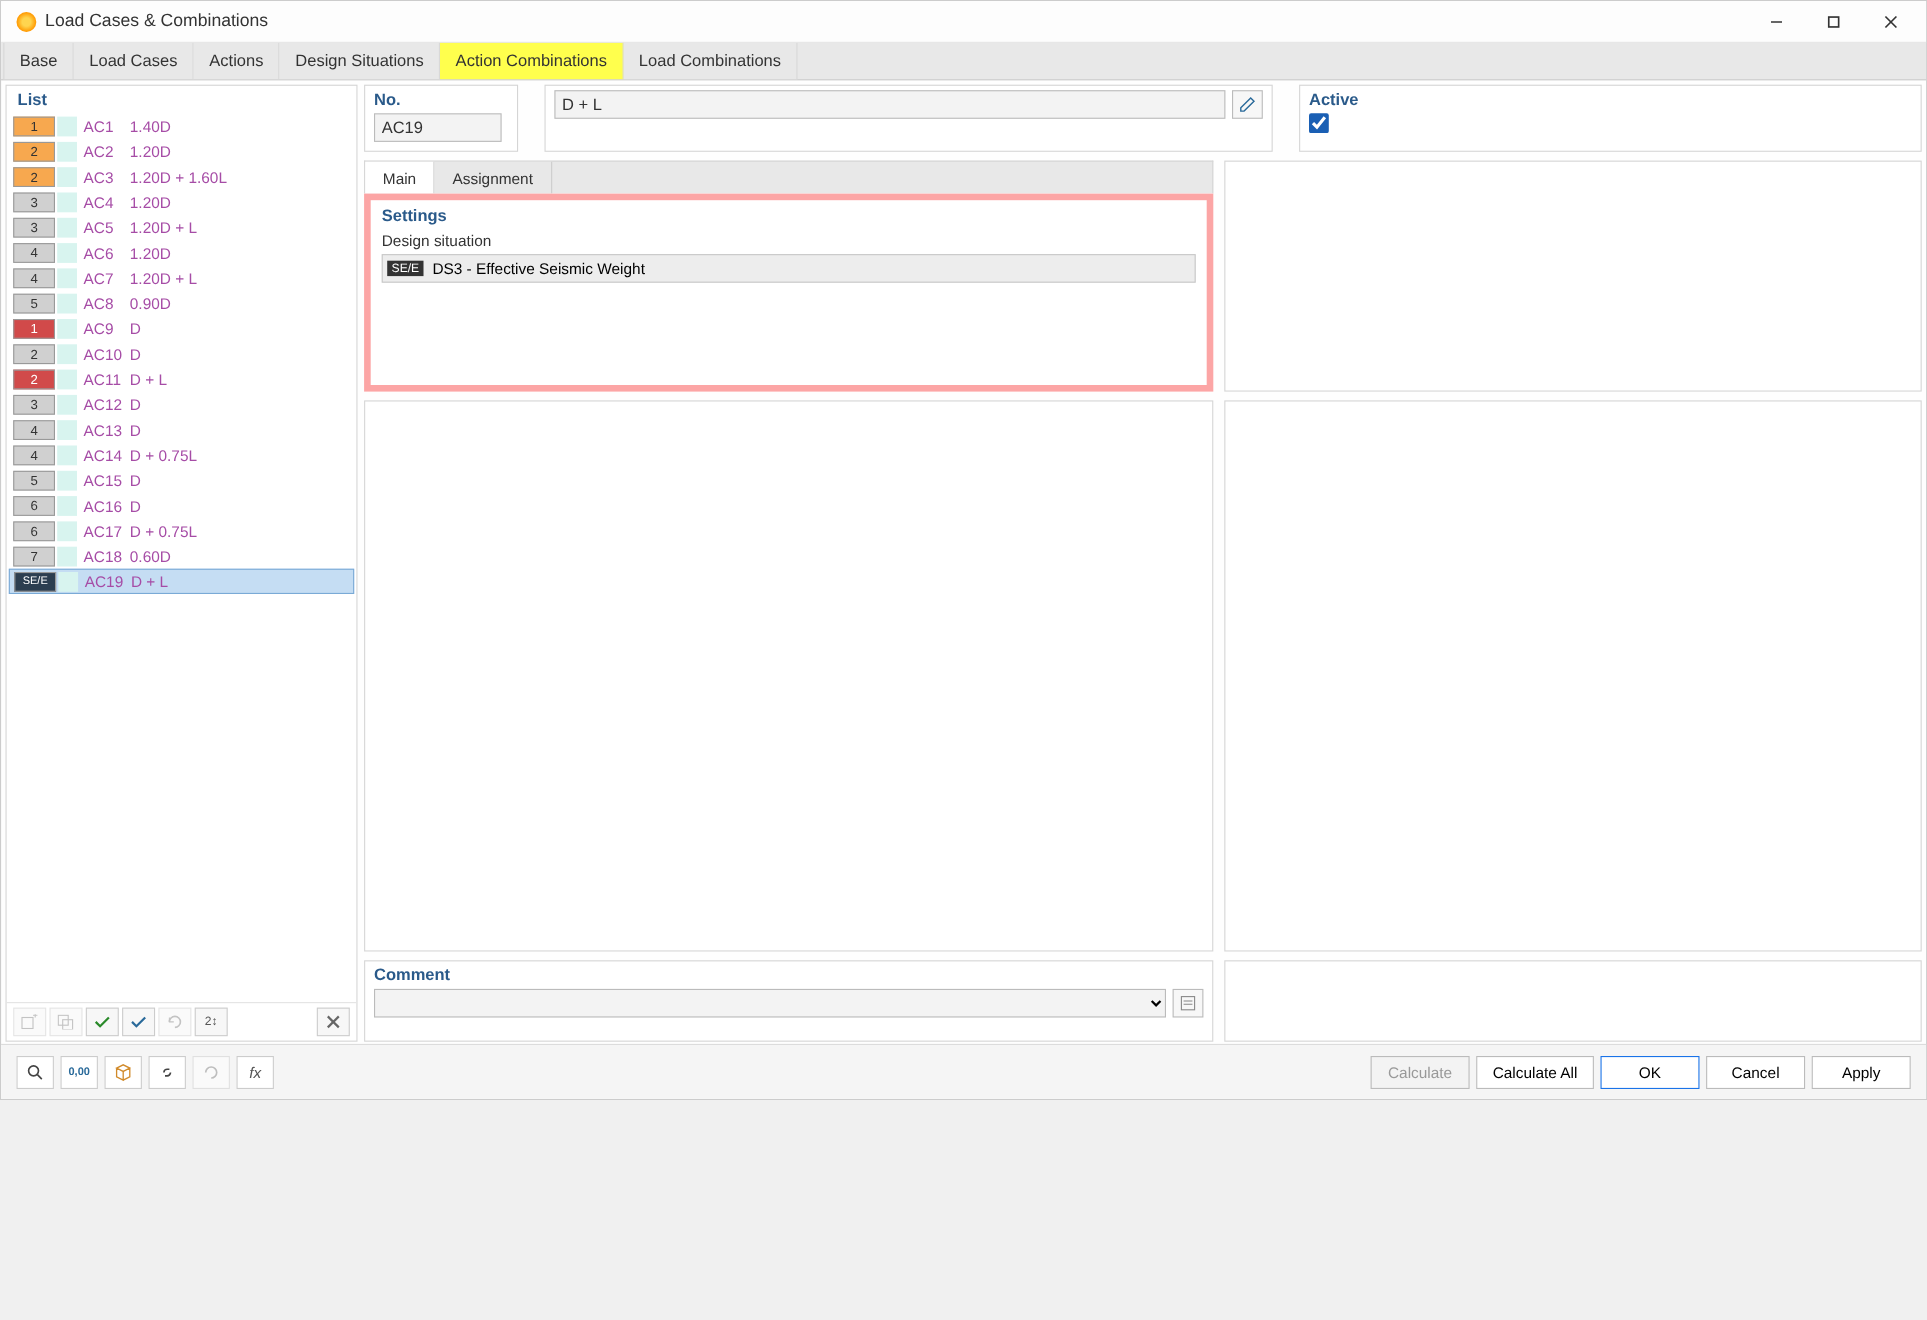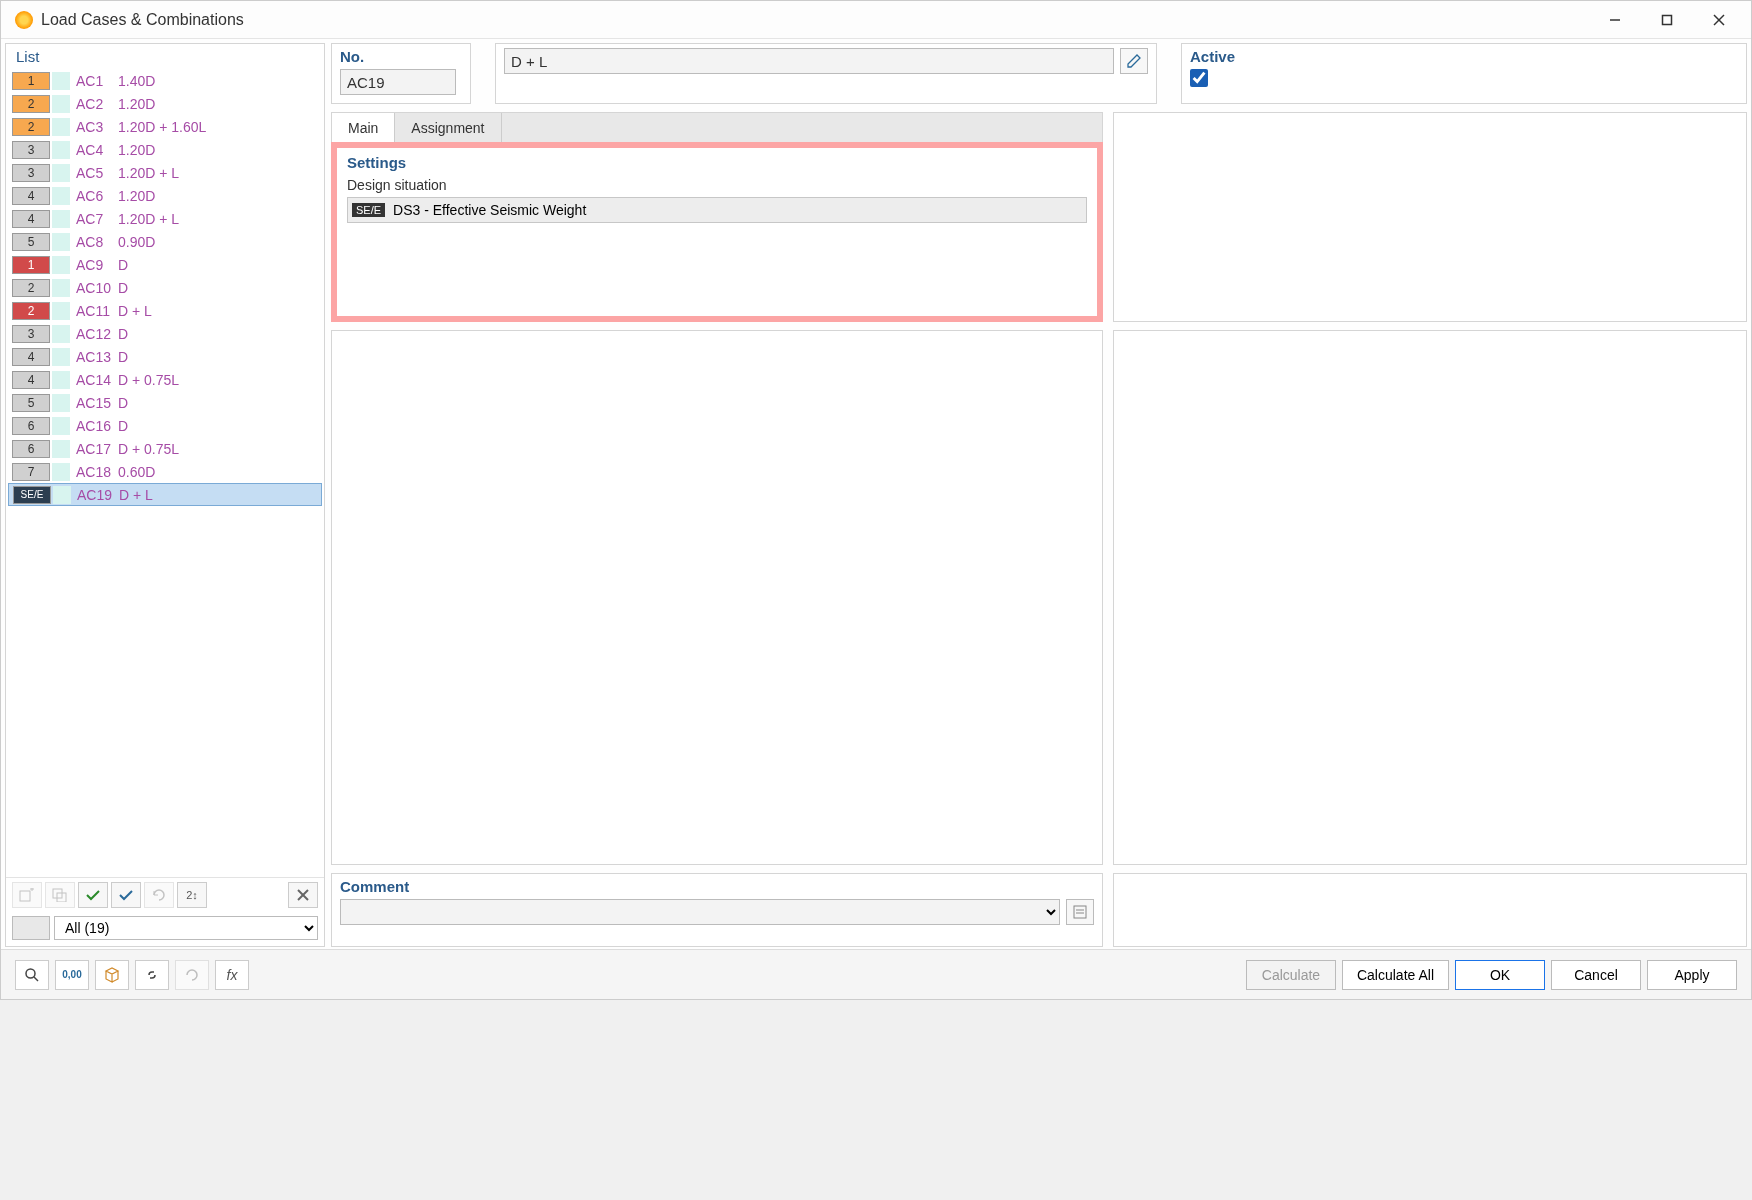--- a/index.html
+++ b/index.html
@@ -14,21 +14,21 @@
 .titlebar .win-btn svg { width: 14px; height: 14px; }
 
 .tabs { height: 34px; background: #e8e8e8; display: flex; align-items: stretch; border-bottom: 1px solid #ccc; padding-left: 2px; }
 .tab { padding: 0 14px; font-size: 15px; color: #333; display: flex; align-items: center; border-right: 1px solid #d8d8d8; background: #e8e8e8; cursor: pointer; }
 .tab.active { background: #ffff4d; font-weight: 500; }
 .tab.first { border-left: 1px solid #d8d8d8; }
 
 .body { flex: 1; display: flex; padding: 4px 4px 2px 4px; gap: 6px; }
 
 .left-panel { width: 320px; background: #fff; border: 1px solid #d5d5d5; display: flex; flex-direction: column; }
-.panel-header { font-size: 15px; font-weight: 400; color: #2a5a8a; padding: 4px 10px; }
+.panel-header { font-size: 15px; font-weight: 700; color: #2a5a8a; padding: 4px 10px; }
 
 .list-area { flex: 1; overflow: auto; padding: 0 2px; }
 .list-row { display: flex; height: 23px; align-items: center; font-size: 14px; cursor: pointer; }
 .list-row.selected { background: #c5ddf3; border: 1px solid #7aaad6; }
 .badge { width: 38px; height: 18px; border: 1px solid #999; display: flex; align-items: center; justify-content: center; font-size: 12px; color: #333; margin-left: 4px; }
 .stripe { width: 18px; height: 18px; background: #d8f4ef; margin-left: 2px; }
 .ac-id { width: 48px; padding-left: 6px; color: #a64ca6; font-size: 14px; }
 .ac-name { flex: 1; color: #a64ca6; font-size: 14px; }
 
 .list-toolbar { padding: 4px 6px; display: flex; gap: 3px; align-items: center; border-top: 1px solid #e3e3e3; }
@@ -113,20 +113,28 @@
         </svg>
     </div>
     <div class="win-btn">
       <svg viewBox="0 0 14 14">
           <line x1="2" y1="2" x2="12" y2="12" stroke="#333" stroke-width="1.5"></line>
           <line x1="12" y1="2" x2="2" y2="12" stroke="#333" stroke-width="1.5"></line>
         </svg>
     </div>
   </div>
 
+  <div class="tabs" id="main-tabs">
+      <div class="tab first">Base</div>
+      <div class="tab">Load Cases</div>
+      <div class="tab">Actions</div>
+      <div class="tab">Design Situations</div>
+      <div class="tab active">Action Combinations</div>
+      <div class="tab">Load Combinations</div>
+    </div>
 
   <div class="body">
 
     <div class="left-panel">
       <div class="panel-header">List</div>
       <div class="list-area" id="list-area">
           <div class="list-row">
             <div class="badge bc-orange">1</div>
             <div class="stripe"></div>
             <div class="ac-id">AC1</div>
@@ -273,26 +281,20 @@
           </div>
         <div class="tbtn">
             <span style="font-size:11px;color:#555">2↕</span>
           </div>
         <div class="tbtn delete">
             <svg width="14" height="14" viewBox="0 0 14 14">
               <line x1="2" y1="2" x2="12" y2="12" stroke="#666" stroke-width="2"></line>
               <line x1="12" y1="2" x2="2" y2="12" stroke="#666" stroke-width="2"></line>
             </svg>
           </div>
-      </div>
-      <div class="filter-row">
-        <div class="filter-swatch"></div>
-        <select class="filter-select">
-          <option>All (19)</option>
-        </select>
       </div>
     </div>
 
     <div class="right-panel">
 
       <div class="top-row">
         <div class="field-group no">
           <div class="field-label">No.</div>
           <input class="text-input no-input" value="AC19" style="">
         </div>

